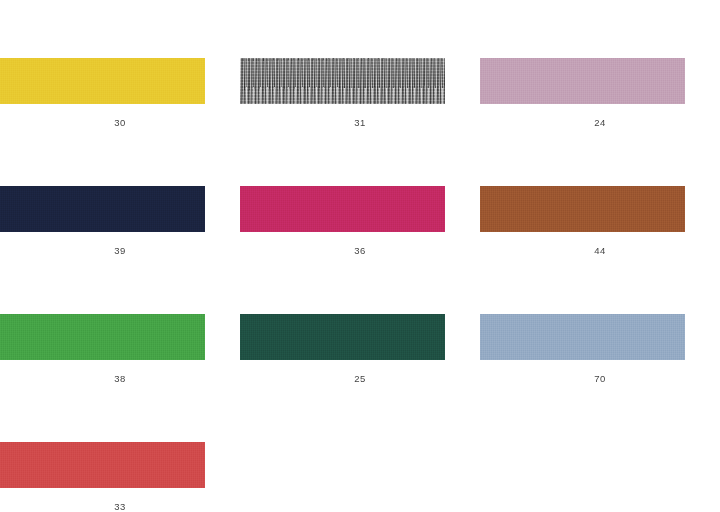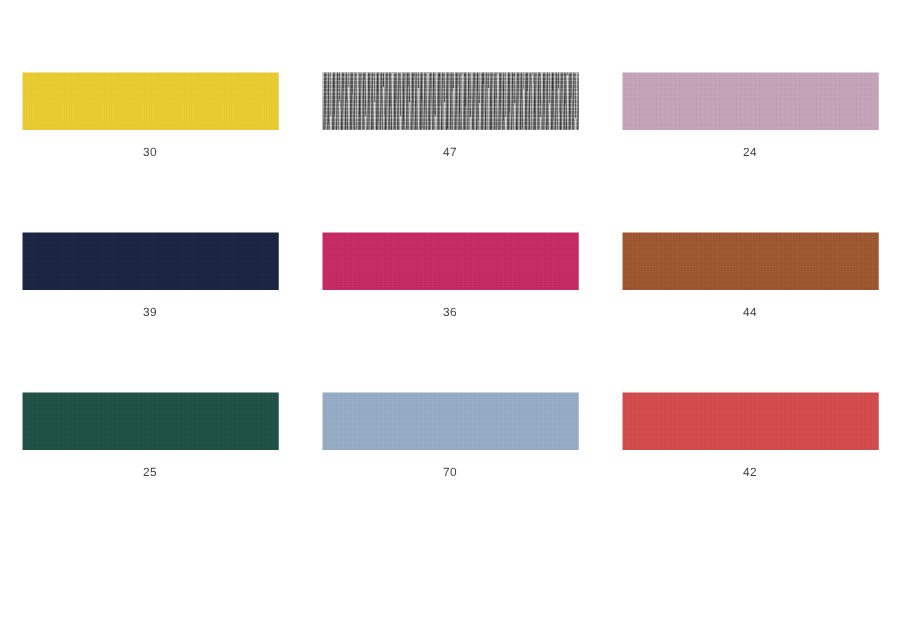--- a/index.html
+++ b/index.html
@@ -20,21 +20,20 @@
     grid-template-columns: repeat(3, 1fr);
     grid-template-rows: repeat(4, 128px);
     column-gap: 0px;
     row-gap: 0px;
     padding: 0;
   }
 
   .swatch-cell {
     display: flex;
     flex-direction: column;
-    align-items: center;
     justify-content: flex-start;
     padding-top: 10px;
     margin-top: 48px;
   }
 
   .swatch-chip {
     width: 205px;
     height: 94px;
     position: relative;
     overflow: hidden;
@@ -101,43 +100,47 @@
 </head>
 <body>
 
 <div id="swatch-grid">
     <div class="swatch-cell">
       <div class="swatch-chip" style="background-color: rgb(232, 201, 48);"></div>
       <div class="swatch-label">30</div>
     </div>
     <div class="swatch-cell">
       <div class="swatch-chip heather" style="background-color: rgb(140, 140, 140);"></div>
-      <div class="swatch-label">47</div>
+      <div class="swatch-label">31</div>
     </div>
     <div class="swatch-cell">
       <div class="swatch-chip" style="background-color: rgb(195, 161, 182);"></div>
       <div class="swatch-label">24</div>
     </div>
     <div class="swatch-cell">
       <div class="swatch-chip" style="background-color: rgb(27, 36, 64);"></div>
       <div class="swatch-label">39</div>
     </div>
     <div class="swatch-cell">
       <div class="swatch-chip" style="background-color: rgb(196, 42, 99);"></div>
       <div class="swatch-label">36</div>
     </div>
     <div class="swatch-cell">
       <div class="swatch-chip" style="background-color: rgb(155, 86, 48);"></div>
       <div class="swatch-label">44</div>
     </div>
     <div class="swatch-cell">
+      <div class="swatch-chip" style="background-color: rgb(69, 163, 70);"></div>
+      <div class="swatch-label">38</div>
+    </div>
+    <div class="swatch-cell">
       <div class="swatch-chip" style="background-color: rgb(31, 80, 67);"></div>
       <div class="swatch-label">25</div>
     </div>
     <div class="swatch-cell">
       <div class="swatch-chip" style="background-color: rgb(148, 170, 196);"></div>
       <div class="swatch-label">70</div>
     </div>
     <div class="swatch-cell">
       <div class="swatch-chip" style="background-color: rgb(208, 74, 75);"></div>
-      <div class="swatch-label">42</div>
+      <div class="swatch-label">33</div>
     </div>
   </div>
 
 </body></html>

